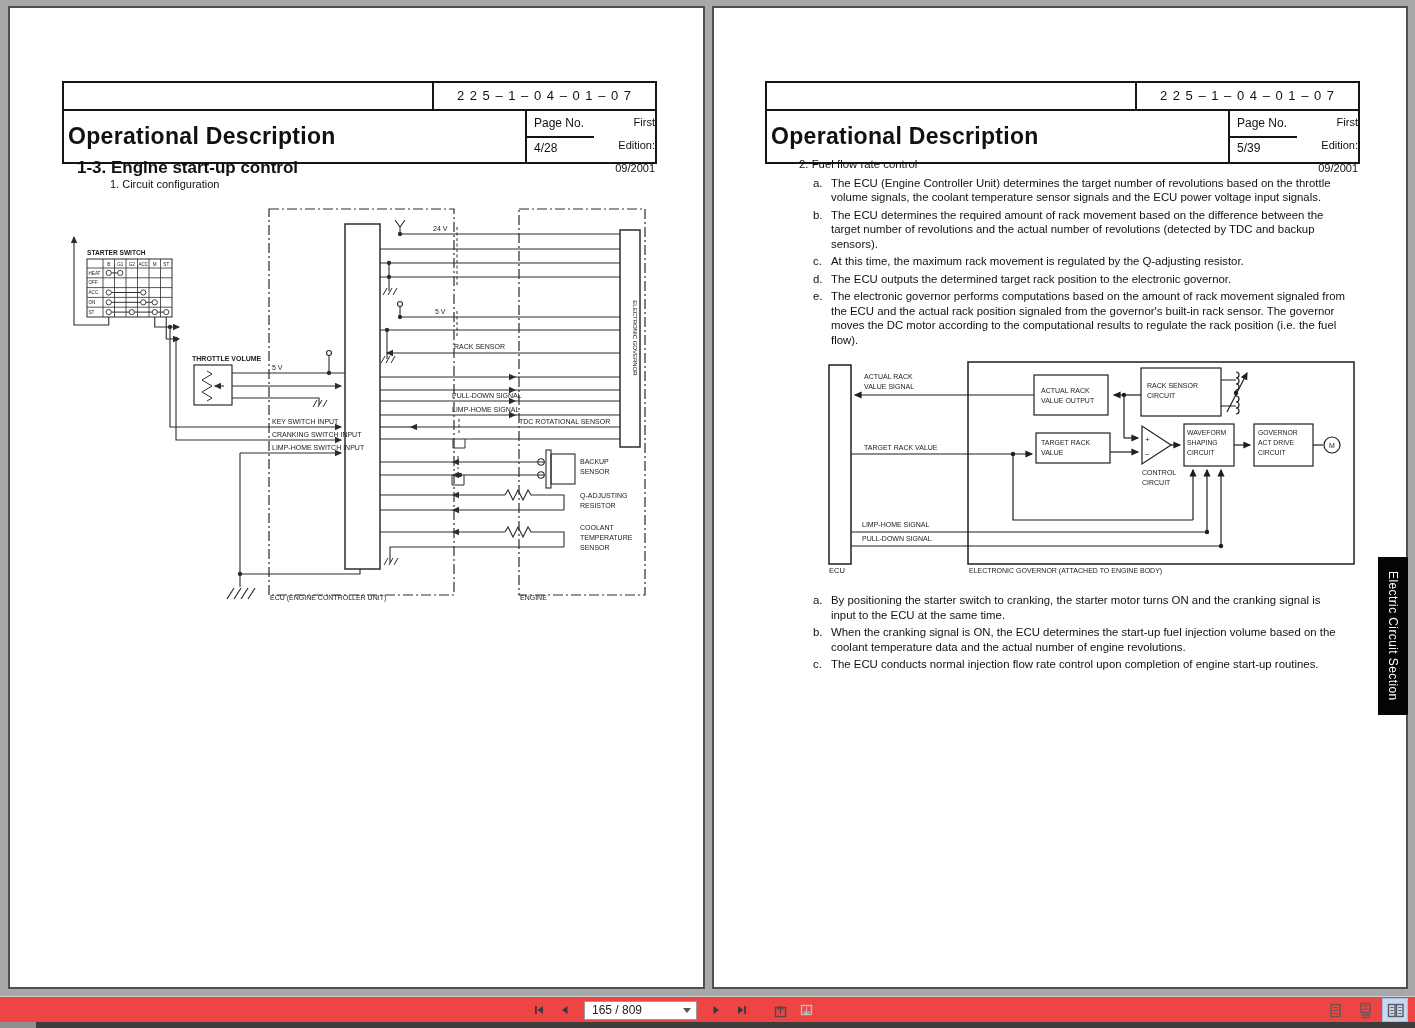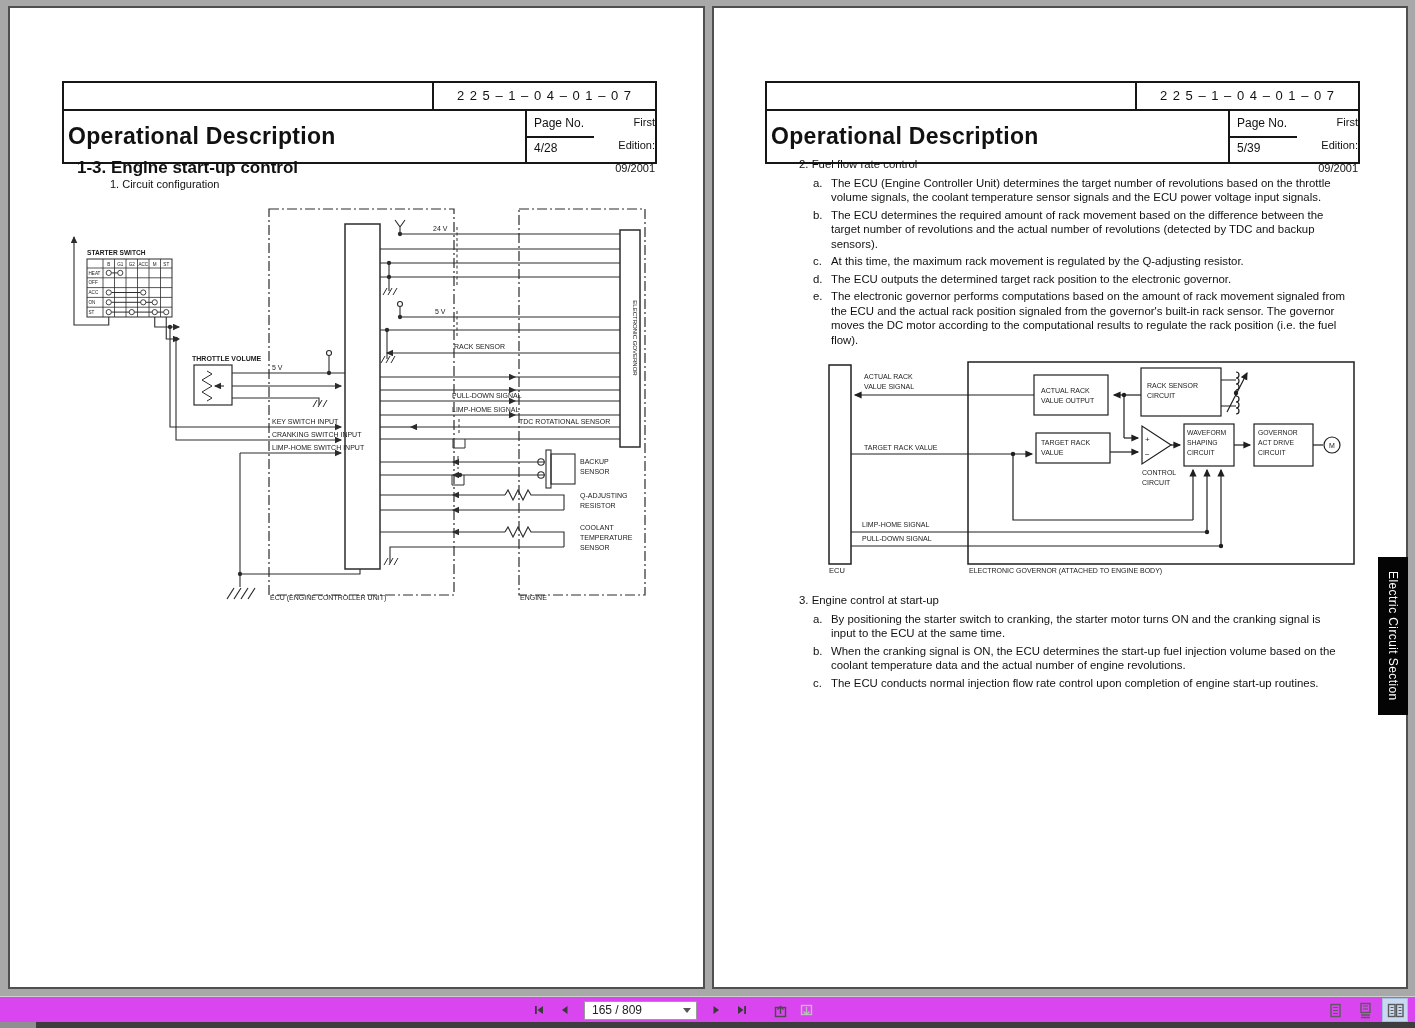--- a/index.html
+++ b/index.html
@@ -25,21 +25,21 @@
   .sec-title{font-size:11.4px;margin-bottom:4px;color:#111;}
   .item{display:flex;margin-bottom:3px;}
   .item .lbl{width:18px;flex:0 0 18px;padding-left:14px;}
   .item .txt{width:528px;}
   svg text{fill:#1a1a1a;font-family:"Liberation Sans",sans-serif;}
   .diagram{position:absolute;}
   
   .side-tab{position:absolute;left:1378px;top:557px;width:30px;height:158px;background:#040404;color:#fff;
     writing-mode:vertical-rl;text-align:center;font-size:12px;line-height:30px;letter-spacing:0.4px;}
   
-  .toolbar{position:absolute;left:0;top:996px;width:1415px;height:26px;background:#d946ef;border-top:1px solid #cfcfcf;box-sizing:border-box;}
+  .toolbar{position:absolute;left:0;top:996px;width:1415px;height:26px;background:#ef4444;border-top:1px solid #cfcfcf;box-sizing:border-box;}
   .nav-group{position:absolute;left:528px;top:0;height:26px;display:flex;align-items:center;gap:4px;}
   .tb-btn{width:22px;height:22px;display:flex;align-items:center;justify-content:center;cursor:pointer;}
   .page-combo{width:113px;height:19px;background:#fff;border:1px solid #9a9a9a;display:flex;align-items:center;font-size:12px;color:#222;box-sizing:border-box;padding-left:7px;margin:0 4px;}
   .page-combo .caret{margin-left:auto;margin-right:5px;width:0;height:0;border-left:4px solid transparent;border-right:4px solid transparent;border-top:5px solid #555;}
   .view-group{position:absolute;right:8px;top:2px;height:22px;display:flex;align-items:center;gap:6px;}
   .view-btn{width:24px;height:22px;display:flex;align-items:center;justify-content:center;cursor:pointer;}
   .view-btn.selected{background:#c9d9f2;outline:1px solid #a9bedd;}
   .bottomline{position:absolute;left:0;top:1022px;width:1415px;height:6px;background:#3d3d3d;}
   .bottomline .corner{position:absolute;left:0;top:0;width:36px;height:6px;background:#8f8f8f;}
 </style>
@@ -342,21 +342,20 @@
           <text x="362" y="95">CIRCUIT</text>
           <text x="433" y="75">GOVERNOR</text>
           <text x="433" y="85">ACT DRIVE</text>
           <text x="433" y="95">CIRCUIT</text>
         </g>
         <text x="507" y="88" text-anchor="middle">M</text>
       </g>
     </svg>
 
     <div class="bodytext" style="top:585px;">
-      <div class="sec-title">3. Engine control at start-up</div>
       <div class="item">
           <div class="lbl">a.</div>
           <div class="txt">By positioning the starter switch to cranking, the starter motor turns ON and the cranking signal is input to the ECU at the same time.</div>
         </div>
       <div class="item">
           <div class="lbl">b.</div>
           <div class="txt">When the cranking signal is ON, the ECU determines the start-up fuel injection volume based on the coolant temperature data and the actual number of engine revolutions.</div>
         </div>
       <div class="item">
           <div class="lbl">c.</div>

